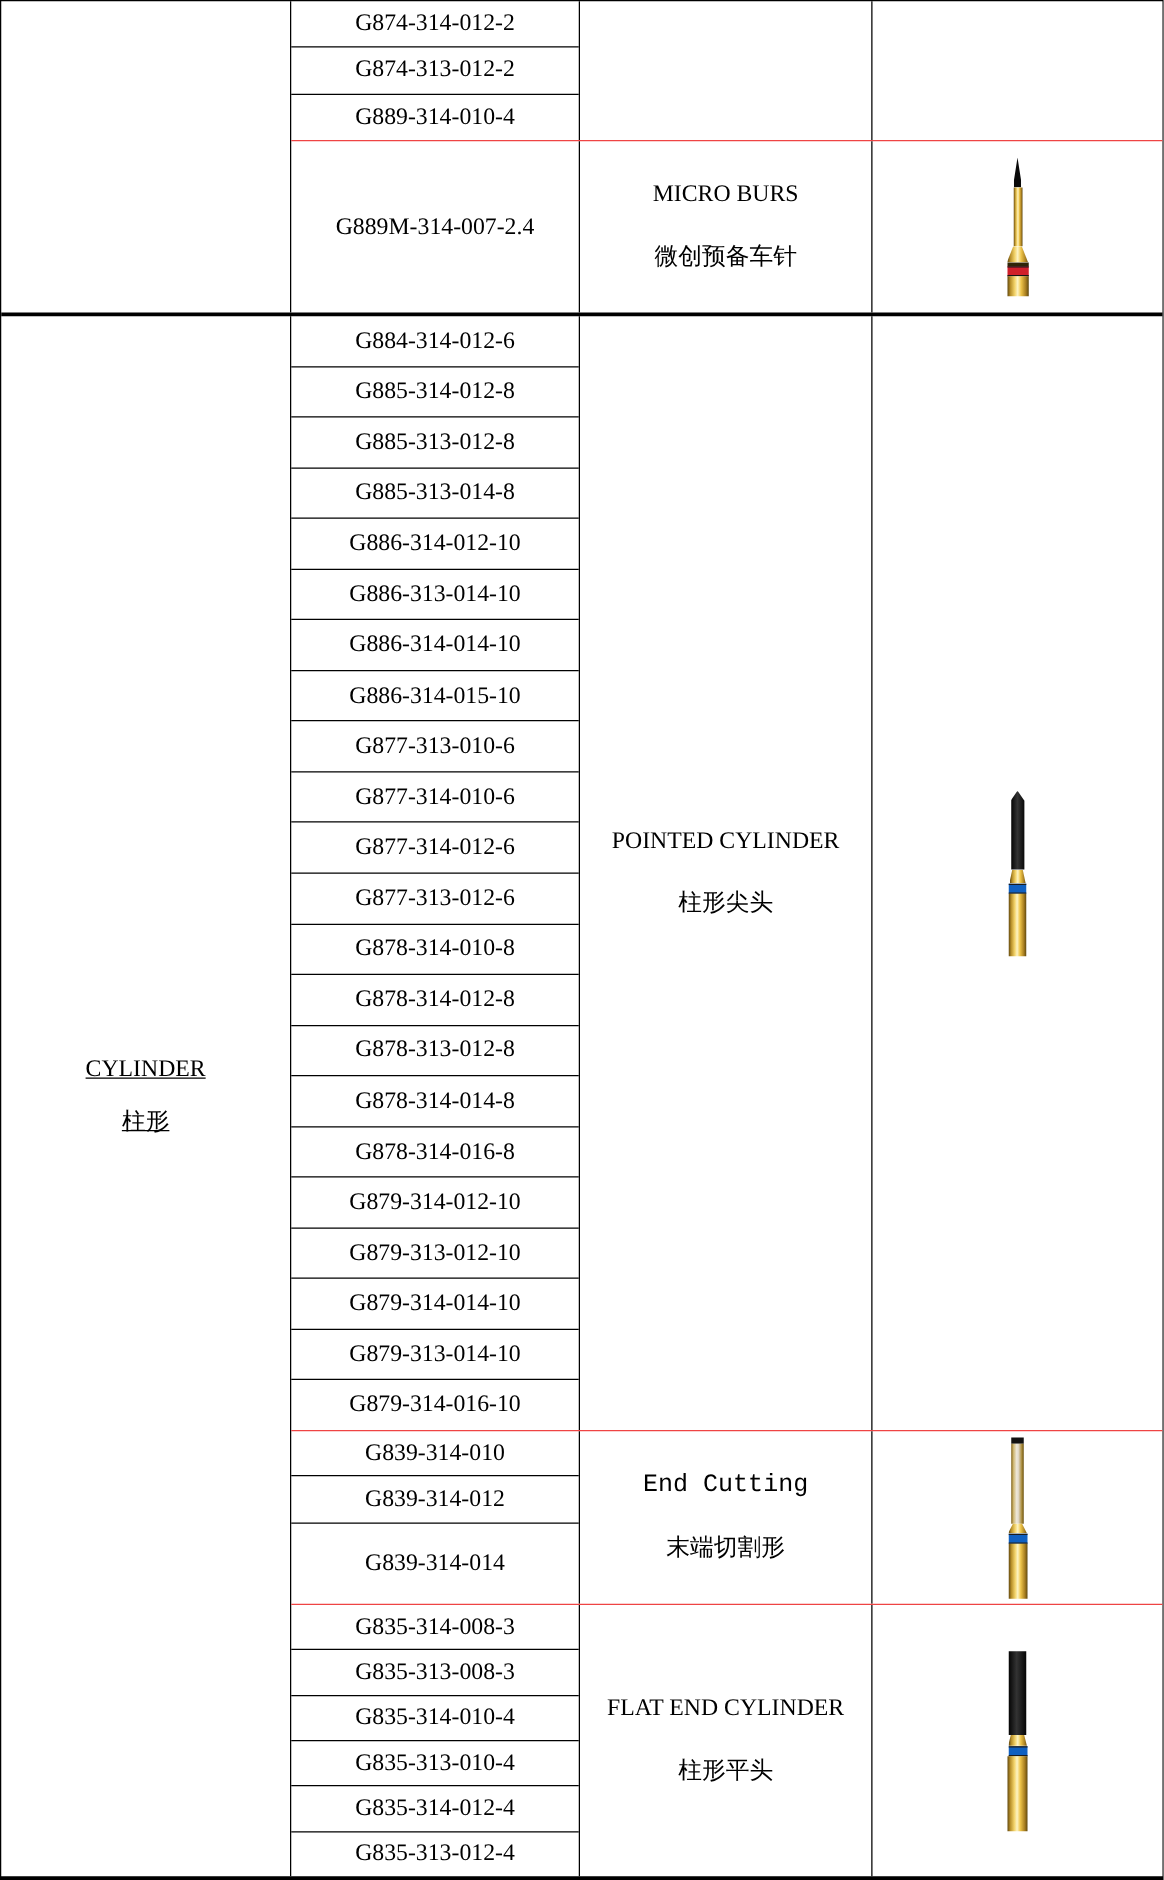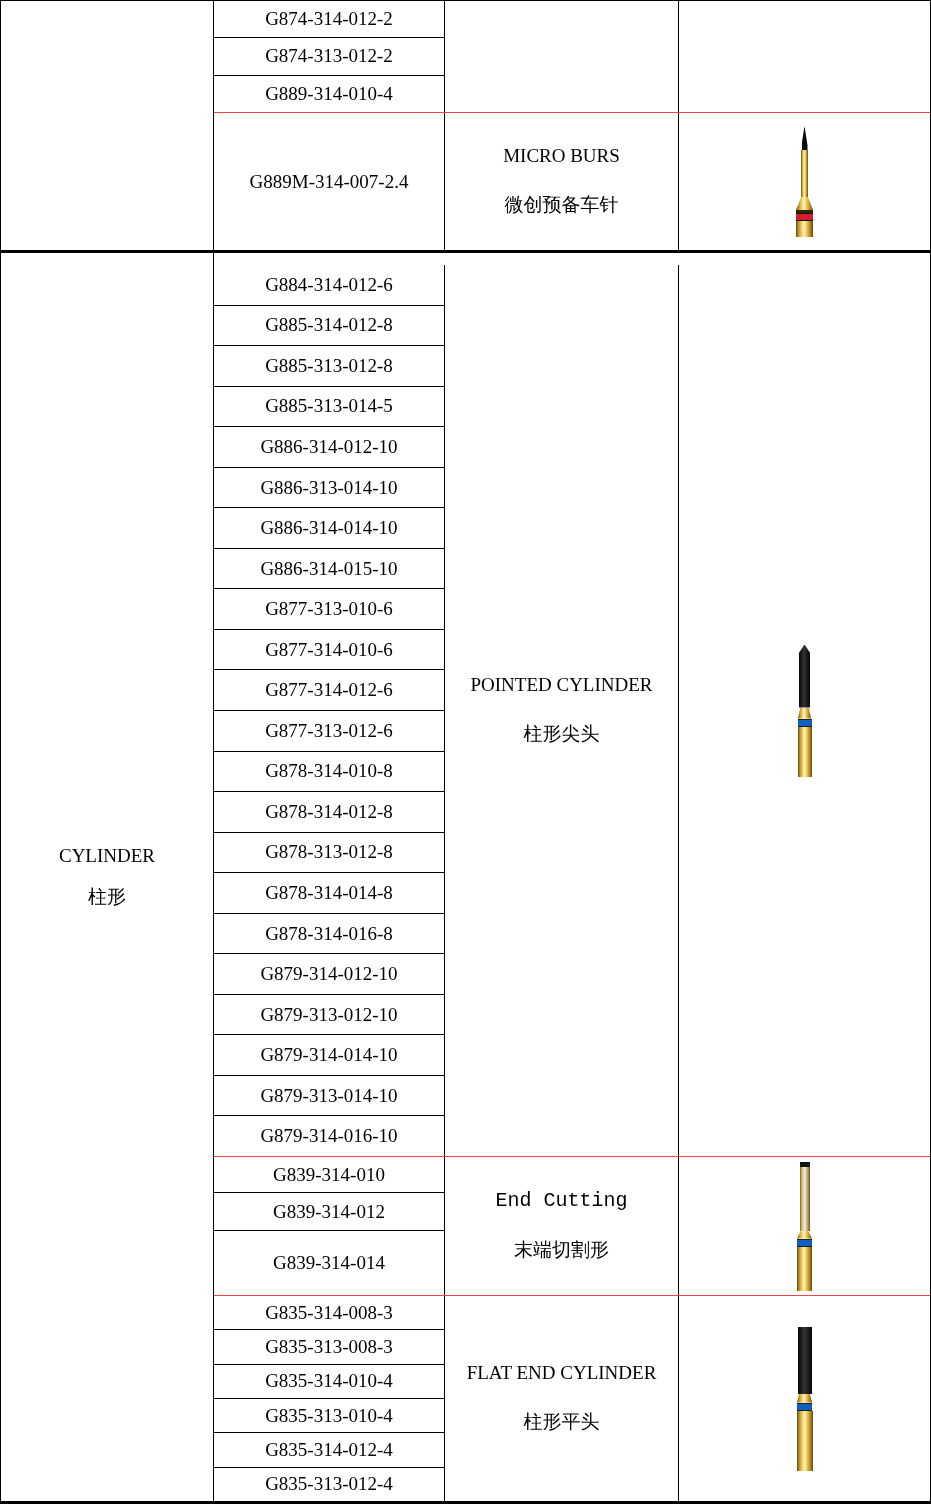--- a/index.html
+++ b/index.html
@@ -13,31 +13,31 @@
     display:flex; flex-direction:column;
     font-family:"Liberation Serif", serif;
     color:#000; background:#fff;
   }
 
   .section { display:flex; }
   .section-top { height:249px; }
   .section-cyl { flex:1; border-top:3px solid #000; }
 
   .cat-cell {
-    width:213px; border-right:1px solid #000;
+    width:232px; border-right:1px solid #000;
     display:flex; flex-direction:column; align-items:center; justify-content:center;
-    row-gap:17px; font-size:19px; text-align:center;
+    row-gap:17px; font-size:19px; text-align:center;text-decoration:underline;
   }
 
   .groups { flex:1; display:flex; flex-direction:column; }
   .group { display:flex; min-height:0; }
   .group + .group { border-top:1px solid #ef4444; }
   .g-a { height:111px; }
   .g-b { flex:1; }
-  .g-c { height:891px;margin-top:12px; }
+  .g-c { height:891px; }
   .g-d { height:139px; }
   .g-e { flex:1; }
 
   .codes { width:231px; border-right:1px solid #000; display:flex; flex-direction:column; }
   .code-row {
     flex:1; display:flex; align-items:center; justify-content:center;
     font-size:19px; white-space:nowrap;
   }
   .code-row + .code-row { border-top:1px solid #000; }
   .h35 { flex:0 0 35px; }
@@ -137,21 +137,21 @@
       <div>柱形</div>
     </div>
 
     <div class="groups">
 
       <div class="group g-c">
         <div class="codes">
           <div class="code-row">G884-314-012-6</div>
           <div class="code-row">G885-314-012-8</div>
           <div class="code-row">G885-313-012-8</div>
-          <div class="code-row">G885-313-014-5</div>
+          <div class="code-row">G885-313-014-8</div>
           <div class="code-row">G886-314-012-10</div>
           <div class="code-row">G886-313-014-10</div>
           <div class="code-row">G886-314-014-10</div>
           <div class="code-row">G886-314-015-10</div>
           <div class="code-row">G877-313-010-6</div>
           <div class="code-row">G877-314-010-6</div>
           <div class="code-row">G877-314-012-6</div>
           <div class="code-row">G877-313-012-6</div>
           <div class="code-row">G878-314-010-8</div>
           <div class="code-row">G878-314-012-8</div>

